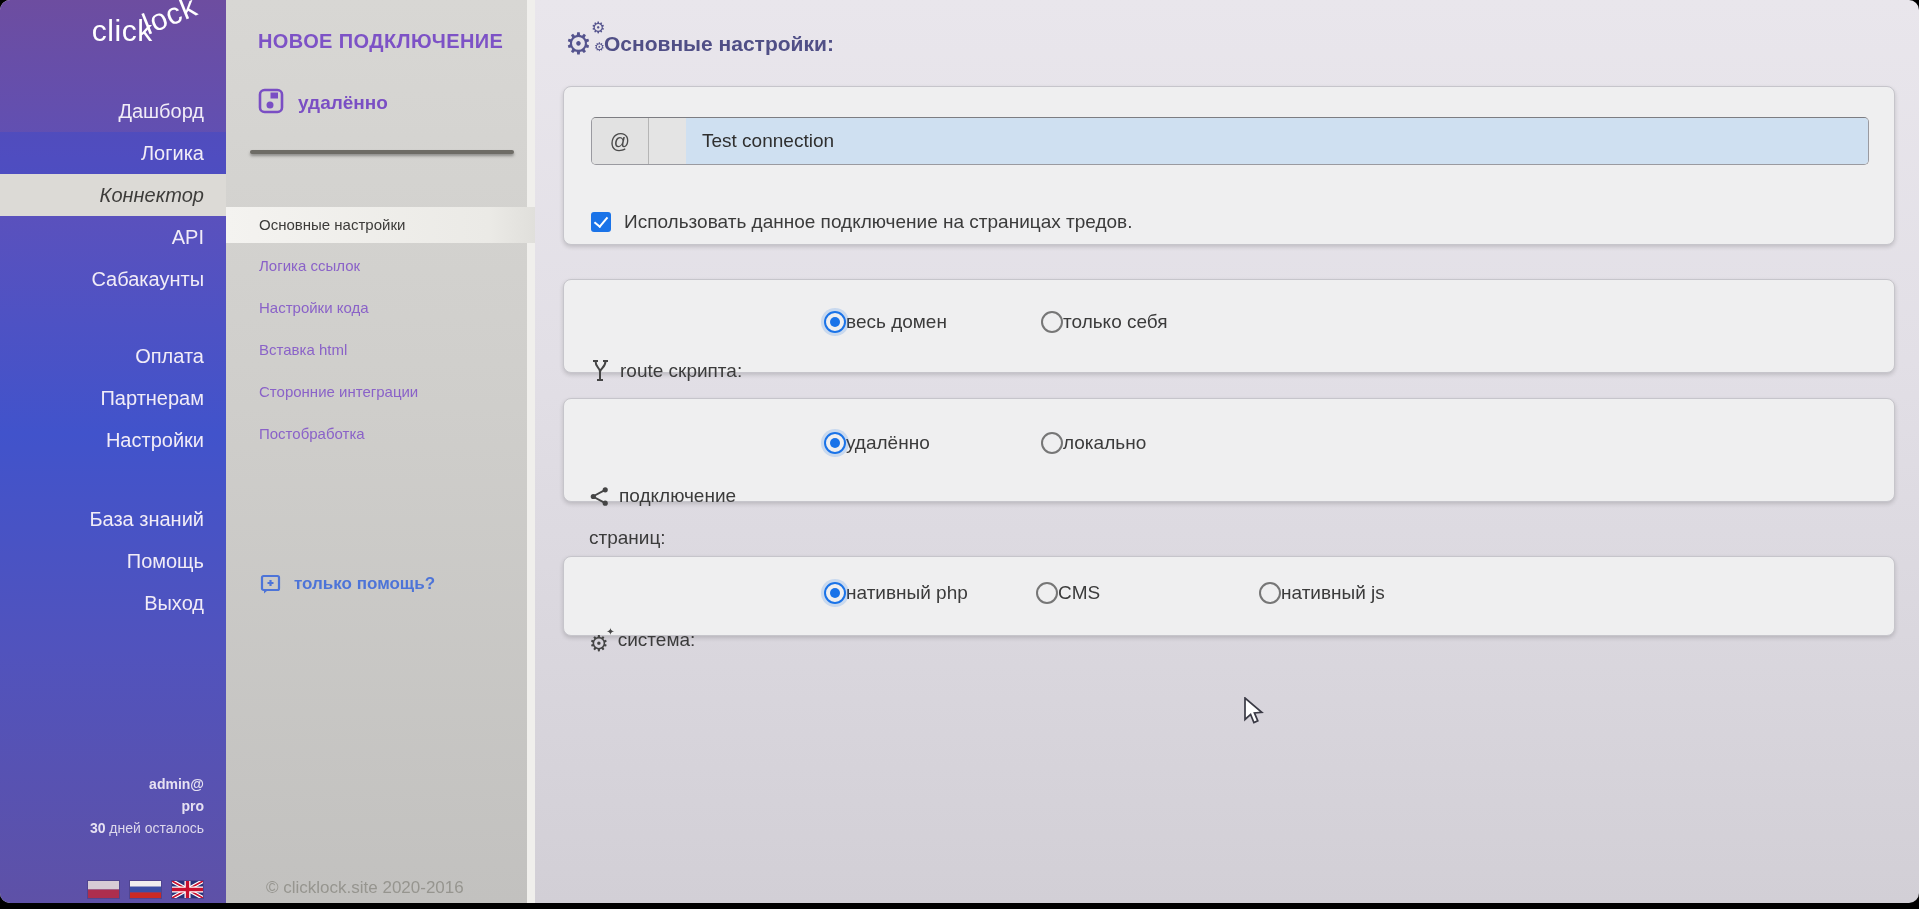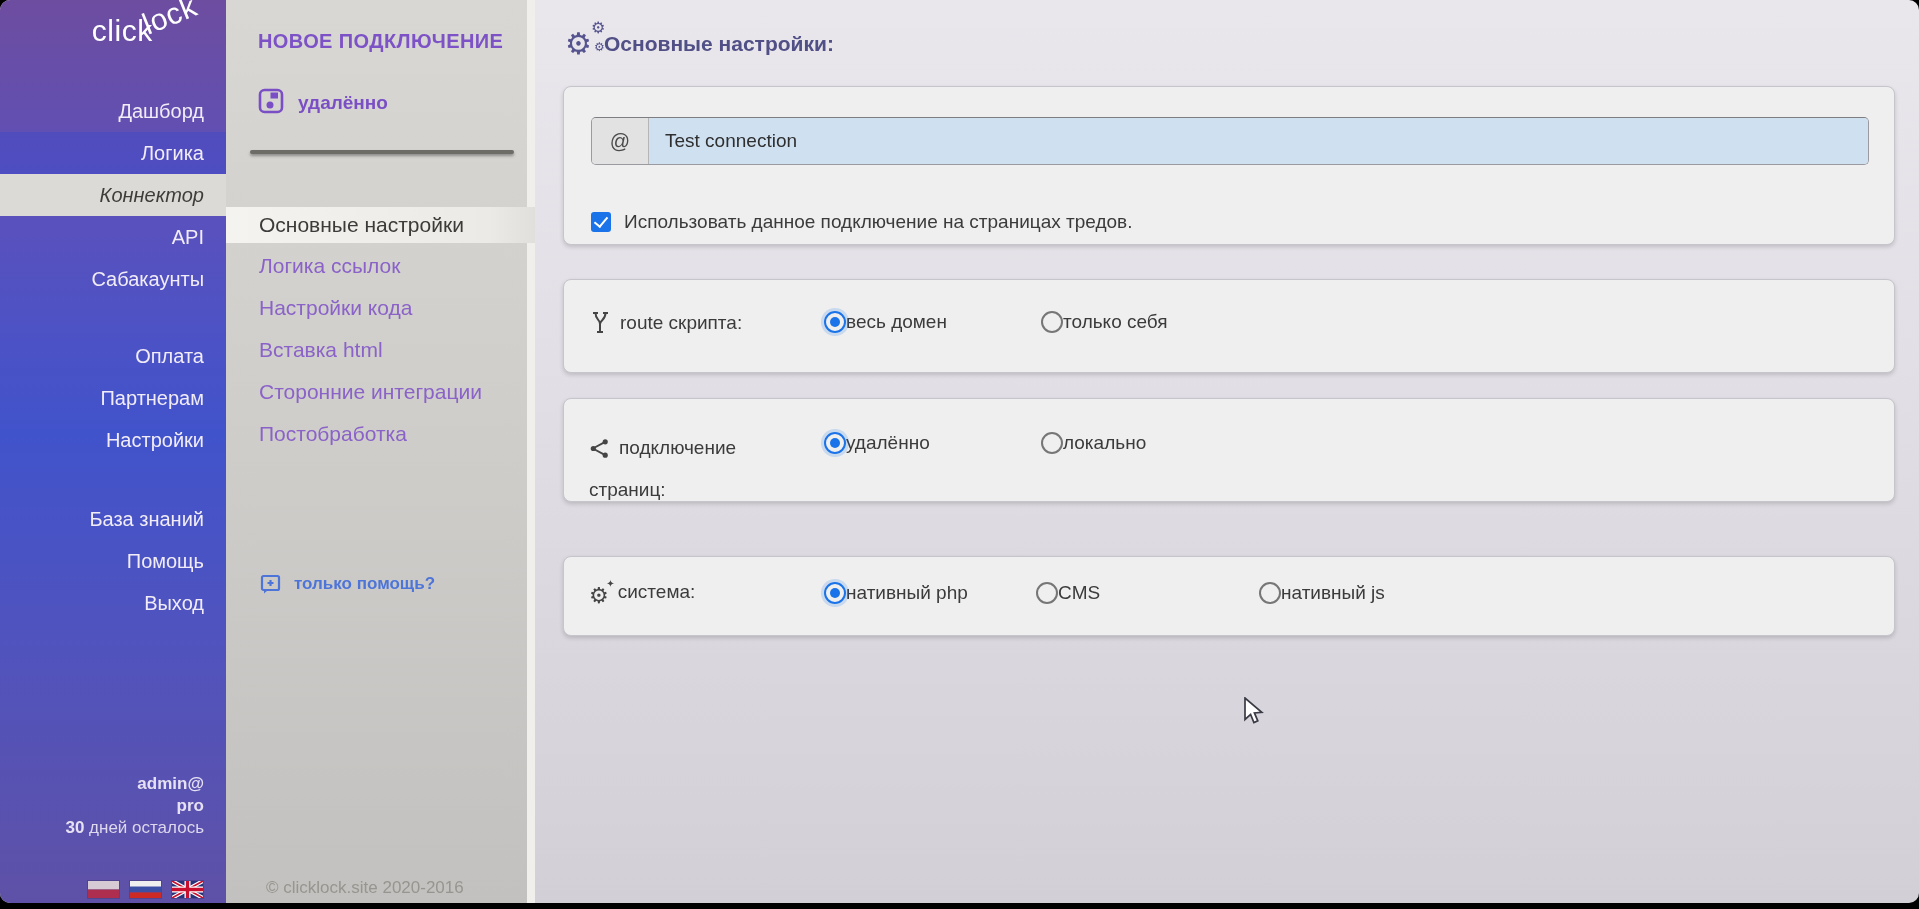--- a/index.html
+++ b/index.html
@@ -10,36 +10,36 @@
   
   .sidebar{position:absolute;left:0;top:0;width:226px;height:100%;
            background:linear-gradient(180deg,#6d4da0 0%,#5a51bd 24%,#4153cb 48%,#5153bd 72%,#5e51a7 100%);
            color:#f1ecf7;}
   .logo{position:absolute;top:14px;right:18px;color:#fff;font-size:30px;font-weight:400;letter-spacing:.5px;white-space:nowrap;}
   .logo .lock{display:inline-block;transform:rotate(-22deg) translate(0,-7px);transform-origin:left bottom;font-weight:300;}
   .side-item{position:absolute;left:0;width:226px;height:42px;line-height:42px;text-align:right;
              padding-right:22px;box-sizing:border-box;font-size:20px;color:#f1ecf7;cursor:pointer;}
   .side-item.tint{background:rgba(47,70,215,.32);}
   .side-item.active{background:#dcdad6;color:#3e3d3b;font-style:italic;}
-  .account{position:absolute;right:22px;top:773px;text-align:right;font-size:17px;color:#ddd8ec;line-height:22px;}
+  .account{position:absolute;right:22px;top:773px;text-align:right;font-size:14px;color:#ddd8ec;line-height:22px;}
   .account .b{font-weight:bold;color:#e6e1f2;}
   .flags{position:absolute;left:88px;top:881px;display:flex;gap:11px;}
   .flag{width:31px;height:17px;display:block;cursor:pointer;box-shadow:0 0 0 1px rgba(0,0,0,.15);}
 
   
   .panel{position:absolute;left:226px;top:0;width:309px;height:100%;
          background:linear-gradient(180deg,#d8d7d4 0%,#cfcecb 45%,#c2c1bf 100%);}
   .panel-strip{position:absolute;right:0;top:0;width:8px;height:100%;background:#f0efec;}
   .panel-title{position:absolute;left:32px;top:30px;font-size:20px;font-weight:bold;color:#7d52c6;letter-spacing:.4px;white-space:nowrap;}
   .save-row{position:absolute;left:32px;top:88px;display:flex;align-items:center;gap:14px;cursor:pointer;}
   .save-row .lbl{font-size:19px;font-weight:bold;color:#7a4ec4;}
   .divider{position:absolute;left:24px;top:150px;width:264px;height:4px;background:#6e6c66;border-radius:2px;
            box-shadow:0 2px 3px rgba(0,0,0,.35);}
   .panel-item{position:absolute;left:0;width:100%;height:36px;line-height:36px;padding-left:33px;
-              box-sizing:border-box;font-size:21px;color:#8a62c8;cursor:pointer;}
+              box-sizing:border-box;font-size:15px;color:#8a62c8;cursor:pointer;}
   .panel-item.active{background:linear-gradient(90deg,#f4f3f0 0%,#ebeae6 85%,#e0dfdb 100%);color:#3c3b39;}
   .blue-link{position:absolute;display:flex;align-items:flex-start;gap:12px;color:#4d74d8;font-size:17px;cursor:pointer;}
   .blue-link .txt{max-width:190px;line-height:24px;}
   .copyright{position:absolute;left:40px;top:878px;font-size:17px;color:#96958f;white-space:nowrap;}
 
   
   .main-title{position:absolute;left:604px;top:32px;font-size:21px;font-weight:bold;color:#504f86;}
   .gears{position:absolute;left:565px;top:20px;width:44px;height:44px;color:#55548e;font-family:"DejaVu Sans",sans-serif;}
   .gears .g1{position:absolute;left:0;top:6px;font-size:30px;}
   .gears .g2{position:absolute;left:26px;top:-2px;font-size:16px;}
@@ -50,28 +50,28 @@
   .card1{top:86px;height:159px;}
   .card2{top:279px;height:94px;}
   .card3{top:398px;height:104px;}
   .card4{top:556px;height:80px;}
 
   .input-group{position:absolute;left:27px;top:30px;width:1276px;height:46px;display:flex;
                border:1px solid #9a9aa0;border-top-color:#7d7d82;border-radius:5px;overflow:hidden;background:#e4e4e4;}
   .addon{width:56px;display:flex;align-items:center;justify-content:center;font-size:20px;color:#4b4b4b;
          border-right:1px solid #b5b5b5;background:#e2e2e2;}
   .input-group input{flex:1;border:none;outline:none;background:#cfe0f1;font-size:19px;color:#2f2f2f;
-                     padding:0 16px;font-family:"Liberation Sans",sans-serif;}
+                     padding:0 16px;font-family:"Liberation Sans",sans-serif;margin-left:37px;}
   .check-row{position:absolute;left:27px;top:124px;display:flex;align-items:center;gap:13px;cursor:pointer;}
   .checkbox{width:20px;height:20px;background:#1a73e8;border-radius:3px;position:relative;flex:none;}
   .checkbox::after{content:"";position:absolute;left:6px;top:2px;width:6px;height:11px;
                    border:solid #fff;border-width:0 2.5px 2.5px 0;transform:rotate(40deg);}
   .check-label{font-size:19px;color:#3b3b3b;}
 
-  .grp-label{position:absolute;left:25px;font-size:19px;color:#3b3b3b;}
+  .grp-label{position:absolute;left:25px;font-size:19px;color:#3b3b3b;margin-top:48px;}
   .grp-icon{display:inline-block;vertical-align:-5px;margin-right:9px;color:#454545;}
   .opt{position:absolute;display:flex;align-items:center;cursor:pointer;}
   .radio{width:18px;height:18px;border-radius:50%;border:2px solid #767676;background:transparent;flex:none;box-sizing:content-box;}
   .radio.sel{border-color:#1a73e8;position:relative;box-shadow:0 0 0 3px rgba(26,115,232,.18);}
   .radio.sel::after{content:"";position:absolute;left:4px;top:4px;width:10px;height:10px;border-radius:50%;background:#1a73e8;}
   .opt-label{font-size:19px;color:#3b3b3b;white-space:nowrap;}
   .gearplus{position:relative;font-family:"DejaVu Sans",sans-serif;font-size:22px;line-height:1;}
   .gearplus .star{position:absolute;right:-6px;top:-6px;font-size:10px;}
 
   .cursor{position:absolute;left:1243px;top:697px;}

